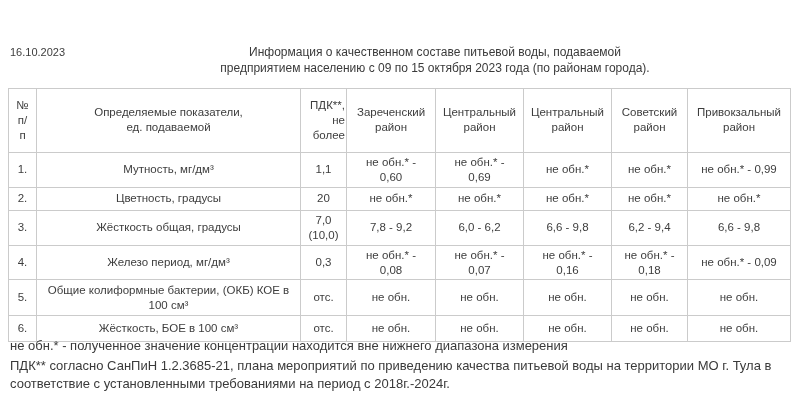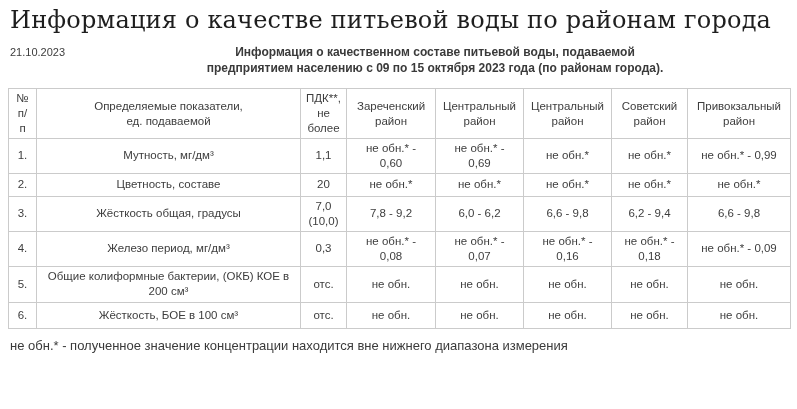--- a/index.html
+++ b/index.html
@@ -17,60 +17,59 @@
     white-space:nowrap; letter-spacing:0.2px;
   }
 
   .date {
     position:absolute; left:10px; top:46px;
     font-size:11px; color:#3d3d3d;
   }
 
   .subtitle {
     position:absolute; left:178px; top:44px; width:514px;
-    text-align:center; font-weight:bold; font-size:12px;
+    text-align:center; font-weight:normal; font-size:12px;
     line-height:1.35; color:#3a3a3a; white-space:pre-line;
   }
 
   table.water {
     position:absolute; left:8px; top:88px; width:782px;
     border-collapse:collapse; table-layout:fixed;
     font-size:11.5px; color:#3d3d3d;
   }
   table.water th, table.water td {
     border:1px solid #cbcbcb;
     padding:2px 4px;
     text-align:center; vertical-align:middle;
     font-weight:normal; line-height:1.3;
     white-space:pre-line; overflow:hidden;
   }
-  table.water th.c-pdk { padding:2px 1px; }
+  table.water th.c-pdk { padding:9px 1px;text-align:right; }
   table.water thead tr { height:50px; }
   table.water tbody tr:nth-child(1) { height:32px; }
   table.water tbody tr:nth-child(2) { height:23px; }
   table.water tbody tr:nth-child(3) { height:33px; }
   table.water tbody tr:nth-child(4) { height:33px; }
   table.water tbody tr:nth-child(5) { height:36px; }
   table.water tbody tr:nth-child(6) { height:26px; }
   td.indicator { text-align:left; padding-left:8px;margin-top:20px; }
 
   .footnotes {
     position:absolute; left:10px; top:337px; width:762px;
     font-size:13px; line-height:1.38; color:#3a3a3a;
   }
   .footnotes p { margin:0 0 2px 0; white-space:pre-line; }
 </style>
 </head>
 <body>
 
 <div class="page">
 
-  <h1 class="title">Информация о качестве питьевой воды по районам города</h1>
 
-  <span class="date">21.10.2023</span>
+  <span class="date">16.10.2023</span>
 
   <div class="subtitle">Информация о качественном составе питьевой воды, подаваемой
 предприятием населению с 09 по 15 октября 2023 года (по районам города).</div>
 
   <table class="water">
     <colgroup>
       <col style="width:28px">
         <col style="width:264px">
         <col style="width:46px">
       <col style="width:89px">
@@ -109,21 +108,21 @@
         <td>не обн.* -
 0,60</td>
         <td>не обн.* -
 0,69</td>
         <td>не обн.*</td>
         <td>не обн.*</td>
         <td>не обн.* - 0,99</td>
       </tr>
       <tr>
         <td>2.</td>
-        <td class="indicator">Цветность, составе</td>
+        <td class="indicator">Цветность, градусы</td>
         <td>20</td>
         <td>не обн.*</td>
         <td>не обн.*</td>
         <td>не обн.*</td>
         <td>не обн.*</td>
         <td>не обн.*</td>
       </tr>
       <tr>
         <td>3.</td>
         <td class="indicator">Жёсткость общая,  градусы</td>
@@ -144,21 +143,21 @@
         <td>не обн.* -
 0,07</td>
         <td>не обн.* -
 0,16</td>
         <td>не обн.* -
 0,18</td>
         <td>не обн.* - 0,09</td>
       </tr>
       <tr>
         <td>5.</td>
-        <td class="indicator">Общие колиформные бактерии, (ОКБ) КОЕ в 200 см³</td>
+        <td class="indicator">Общие колиформные бактерии, (ОКБ) КОЕ в 100 см³</td>
         <td>отс.</td>
         <td>не обн.</td>
         <td>не обн.</td>
         <td>не обн.</td>
         <td>не обн.</td>
         <td>не обн.</td>
       </tr>
       <tr>
         <td>6.</td>
         <td class="indicator">Жёсткость, БОЕ в 100 см³</td>
@@ -167,15 +166,17 @@
         <td>не обн.</td>
         <td>не обн.</td>
         <td>не обн.</td>
         <td>не обн.</td>
       </tr>
     </tbody>
   </table>
 
   <div class="footnotes">
     <p>не обн.* - полученное значение концентрации находится вне нижнего диапазона измерения</p>
+    <p>ПДК** согласно СанПиН 1.2.3685-21, плана мероприятий по приведению качества питьевой воды на территории МО г. Тула в
+соответствие с установленными требованиями на период с 2018г.-2024г.</p>
   </div>
 
 </div>
 
 </body></html>

